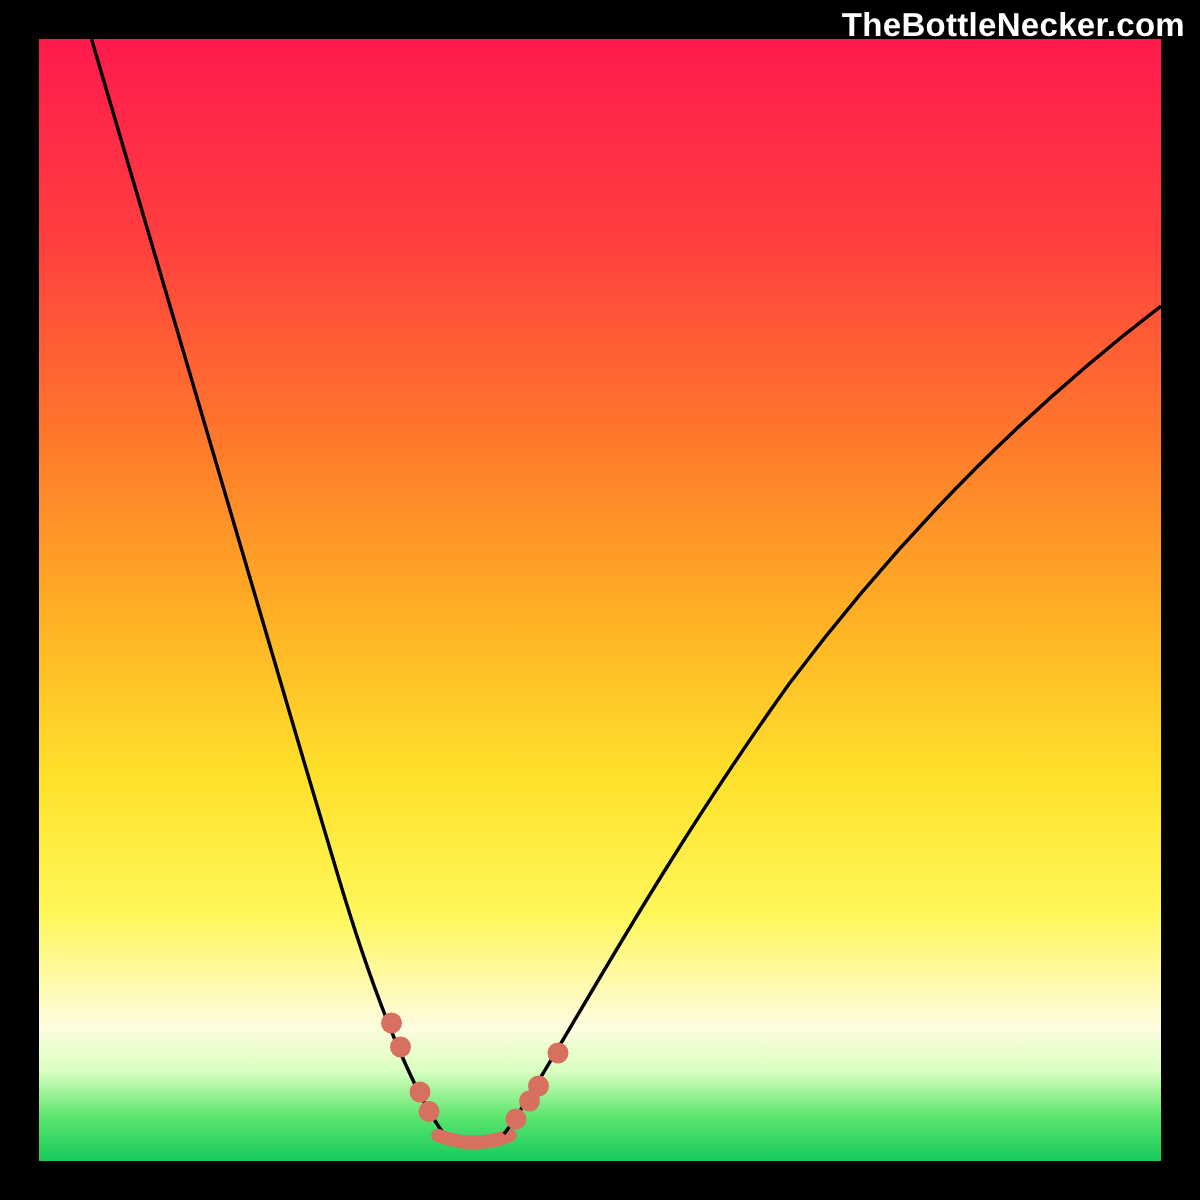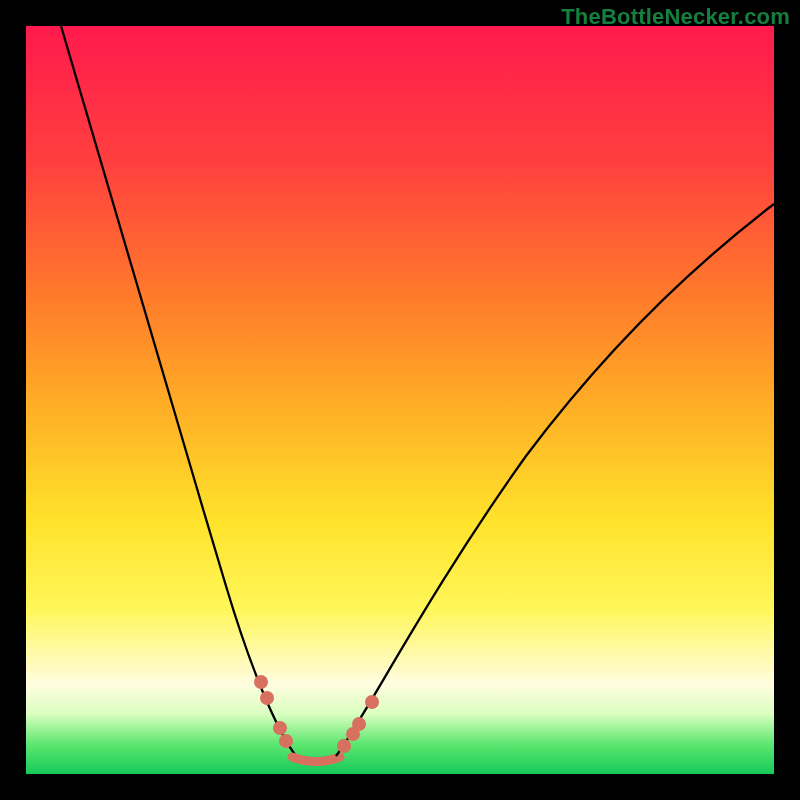--- a/index.html
+++ b/index.html
@@ -38,21 +38,21 @@
       #16c95a 100%
     );
   }
   .watermark {
     position: absolute;
     top: 4px;
     right: 10px;
     font-family: Arial, Helvetica, sans-serif;
     font-size: 22px;
     font-weight: 600;
-    color: #15803d;
+    color: #ffffff;
     letter-spacing: 0.2px;
   }
   svg.curves {
     position: absolute;
     top: 0;
     left: 0;
     width: 748px;
     height: 748px;
   }
   .curve {

